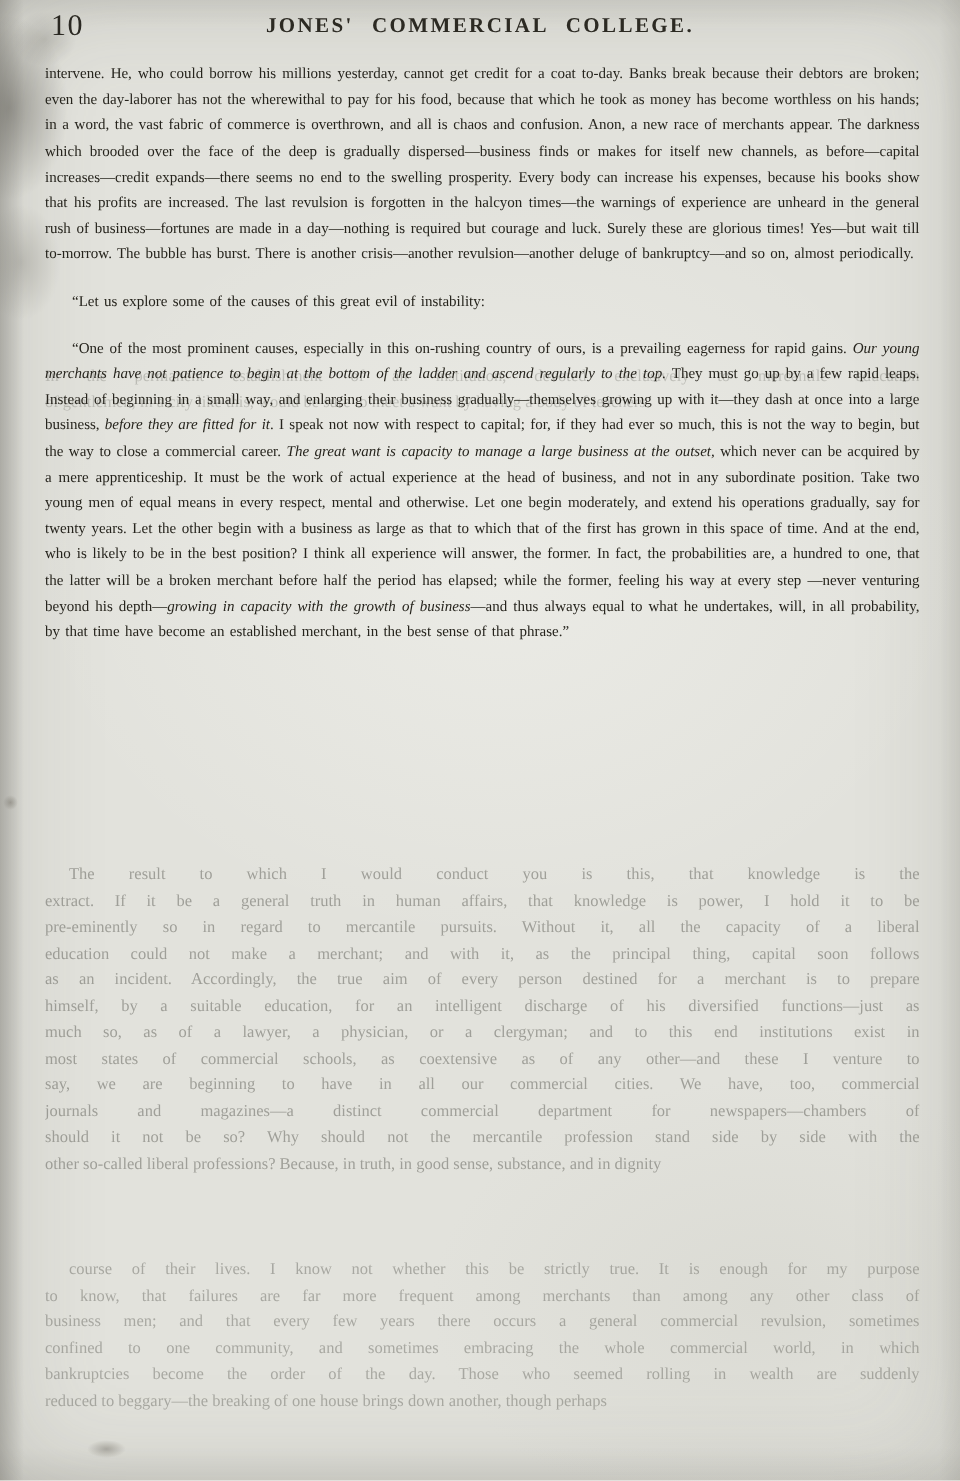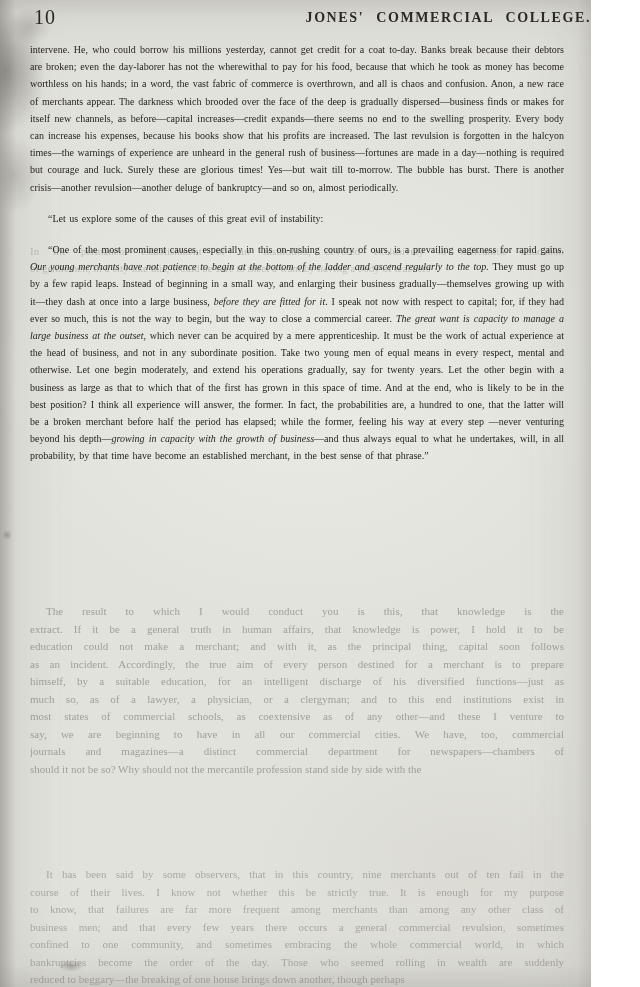--- a/index.html
+++ b/index.html
@@ -1,42 +1,42 @@
 <!DOCTYPE html>
 <html><head>
 <meta charset="utf-8">
 <style>
   html, body { margin: 0; padding: 0; }
   body {
     width: 640px; height: 987px; overflow: hidden;
     font-family: "Liberation Serif", serif;
   }
   .page {
-    position: relative; width: 591px; height: 987px;
+    position: relative; width: 640px; height: 987px;
     background-color: #e2e2dc;
     background-image:
       radial-gradient(ellipse 55px 85px at 6px 72px,  rgba(105,103,96,0.55), rgba(105,103,96,0) 72%),
       radial-gradient(ellipse 38px 55px at 14px 175px, rgba(118,116,108,0.30), rgba(118,116,108,0) 70%),
       radial-gradient(ellipse 30px 26px at 30px 26px,  rgba(110,108,100,0.28), rgba(110,108,100,0) 70%),
       radial-gradient(ellipse 420px 340px at 52% 38%,  rgba(252,252,248,0.35), rgba(252,252,248,0) 75%),
       radial-gradient(ellipse 300px 200px at 80% 88%,  rgba(210,210,202,0.45), rgba(210,210,202,0) 75%),
       linear-gradient(to right,  rgba(112,110,104,0.38), rgba(112,110,104,0) 16px),
       linear-gradient(to left,   rgba(138,136,128,0.16), rgba(138,136,128,0) 14px),
       linear-gradient(to bottom, rgba(138,136,128,0.14), rgba(138,136,128,0) 18px),
       linear-gradient(to top,    rgba(148,146,138,0.16), rgba(148,146,138,0) 22px);
     box-shadow: inset 0 0 70px rgba(92,90,82,0.22);
     color: #26241d;
   }
   .page-header { position: absolute; top: 6px; left: 0; right: 0; height: 28px; }
   .page-number {
     position: absolute; left: 34px; top: 0;
     font-size: 20px; letter-spacing: 1px; color: #2a2822;
   }
   .running-title {
-    display: block; text-align: right; padding-top: 4px;
+    display: block; text-align: center; padding-top: 4px;
     font-size: 14px; font-weight: bold; letter-spacing: 1.6px; word-spacing: 7px;
     color: #2c2a23;
   }
   .body-text { position: absolute; top: 41px; left: 30px; right: 27px; z-index: 3; }
   .para {
     margin: 0; text-align: justify;
     font-size: 10px; line-height: 17.2px; word-spacing: 1px;
     color: #26241d;
   }
   .para.indent { text-indent: 18px; margin-top: 14px; }
@@ -44,21 +44,21 @@
   .ghost {
     position: absolute; left: 30px; right: 27px; z-index: 1;
     font-size: 11px; line-height: 17.5px;
     color: #63635c; filter: blur(0.45px);
   }
   .gline { text-align: justify; text-align-last: justify; white-space: nowrap; overflow: hidden; }
   .ghost .gline:last-child { text-align-last: auto; }
   .ghost-mid   { top: 243px; opacity: 0.30; line-height: 17.2px; z-index: 1; }
   .ghost-b1    { top: 575px; opacity: 0.52; }
   .ghost-b2    { top: 838px; opacity: 0.45; }
-  .ghost-b1 .gline:first-child, .ghost-b2 .gline:first-child { text-indent: 16px; margin-top: 28px; }
+  .ghost-b1 .gline:first-child, .ghost-b2 .gline:first-child { text-indent: 16px; }
   .smudge {
     position: absolute; border-radius: 50%;
     background: radial-gradient(ellipse at center, rgba(110,106,96,0.45), rgba(110,106,96,0) 70%);
   }
   .smudge-a { left: 58px; top: 960px; width: 26px; height: 12px; }
   .smudge-b { left: 2px;  top: 530px; width: 10px; height: 10px; }
 </style>
 </head>
 <body>
 
@@ -76,31 +76,32 @@
 
   <main class="body-text">
     <p class="para no-indent"><span>intervene. He, who could borrow his millions yesterday, cannot get credit for a coat to-day. Banks break because their debtors are broken; even the day-laborer has not the wherewithal to pay for his food, because that which he took as money has become worthless on his hands; in a word, the vast fabric of commerce is overthrown, and all is chaos and confusion. Anon, a new race of merchants appear. The darkness which brooded over the face of the deep is gradually dispersed—business finds or makes for itself new channels, as before—capital increases—credit expands—there seems no end to the swelling prosperity. Every body can increase his expenses, because his books show that his profits are increased. The last revulsion is forgotten in the halcyon times—the warnings of experience are unheard in the general rush of business—fortunes are made in a day—nothing is required but courage and luck. Surely these are glorious times! Yes—but wait till to-morrow. The bubble has burst. There is another crisis—another revulsion—another deluge of bankruptcy—and so on, almost periodically.</span></p>
     <p class="para indent"><span>“Let us explore some of the causes of this great evil of instability:</span></p>
     <p class="para indent"><span>“One of the most prominent causes, especially in this on-rushing country of ours, is a prevailing eagerness for rapid gains. </span><span class="it">Our young merchants have not patience to begin at the bottom of the ladder and ascend regularly to the top.</span><span> They must go up by a few rapid leaps. Instead of beginning in a small way, and enlarging their business gradually—themselves growing up with it—they dash at once into a large business, </span><span class="it">before they are fitted for it</span><span>. I speak not now with respect to capital; for, if they had ever so much, this is not the way to begin, but the way to close a commercial career. </span><span class="it">The great want is capacity to manage a large business at the outset,</span><span> which never can be acquired by a mere apprenticeship. It must be the work of actual experience at the head of business, and not in any subordinate position. Take two young men of equal means in every respect, mental and otherwise. Let one begin moderately, and extend his operations gradually, say for twenty years. Let the other begin with a business as large as that to which that of the first has grown in this space of time. And at the end, who is likely to be in the best position? I think all experience will answer, the former. In fact, the probabilities are, a hundred to one, that the latter will be a broken merchant before half the period has elapsed; while the former, feeling his way at every step —never venturing beyond his depth—</span><span class="it">growing in capacity with the growth of business</span><span>—and thus always equal to what he undertakes, will, in all probability, by that time have become an established merchant, in the best sense of that phrase.”</span></p>
   </main>
 
   <div class="ghost ghost-b1">
       <div class="gline">The result to which I would conduct you is this, that knowledge is the</div>
       <div class="gline">extract. If it be a general truth in human affairs, that knowledge is power, I hold it to be</div>
+      <div class="gline">pre-eminently so in regard to mercantile pursuits. Without it, all the capacity of a liberal</div>
       <div class="gline">education could not make a merchant; and with it, as the principal thing, capital soon follows</div>
       <div class="gline">as an incident. Accordingly, the true aim of every person destined for a merchant is to prepare</div>
       <div class="gline">himself, by a suitable education, for an intelligent discharge of his diversified functions—just as</div>
       <div class="gline">much so, as of a lawyer, a physician, or a clergyman; and to this end institutions exist in</div>
       <div class="gline">most states of commercial schools, as coextensive as of any other—and these I venture to</div>
       <div class="gline">say, we are beginning to have in all our commercial cities. We have, too, commercial</div>
       <div class="gline">journals and magazines—a distinct commercial department for newspapers—chambers of</div>
       <div class="gline">should it not be so? Why should not the mercantile profession stand side by side with the</div>
+      <div class="gline">other so-called liberal professions? Because, in truth, in good sense, substance, and in dignity</div>
     </div>
   <div class="ghost ghost-b2">
-      <div class="gline">It has been said by some observers, that in this country, nine merchants out of ten fail in the</div>
       <div class="gline">course of their lives. I know not whether this be strictly true. It is enough for my purpose</div>
       <div class="gline">to know, that failures are far more frequent among merchants than among any other class of</div>
       <div class="gline">business men; and that every few years there occurs a general commercial revulsion, sometimes</div>
       <div class="gline">confined to one community, and sometimes embracing the whole commercial world, in which</div>
       <div class="gline">bankruptcies become the order of the day. Those who seemed rolling in wealth are suddenly</div>
       <div class="gline">reduced to beggary—the breaking of one house brings down another, though perhaps</div>
     </div>
 
   <div class="smudge smudge-a"></div>
   <div class="smudge smudge-b"></div>

